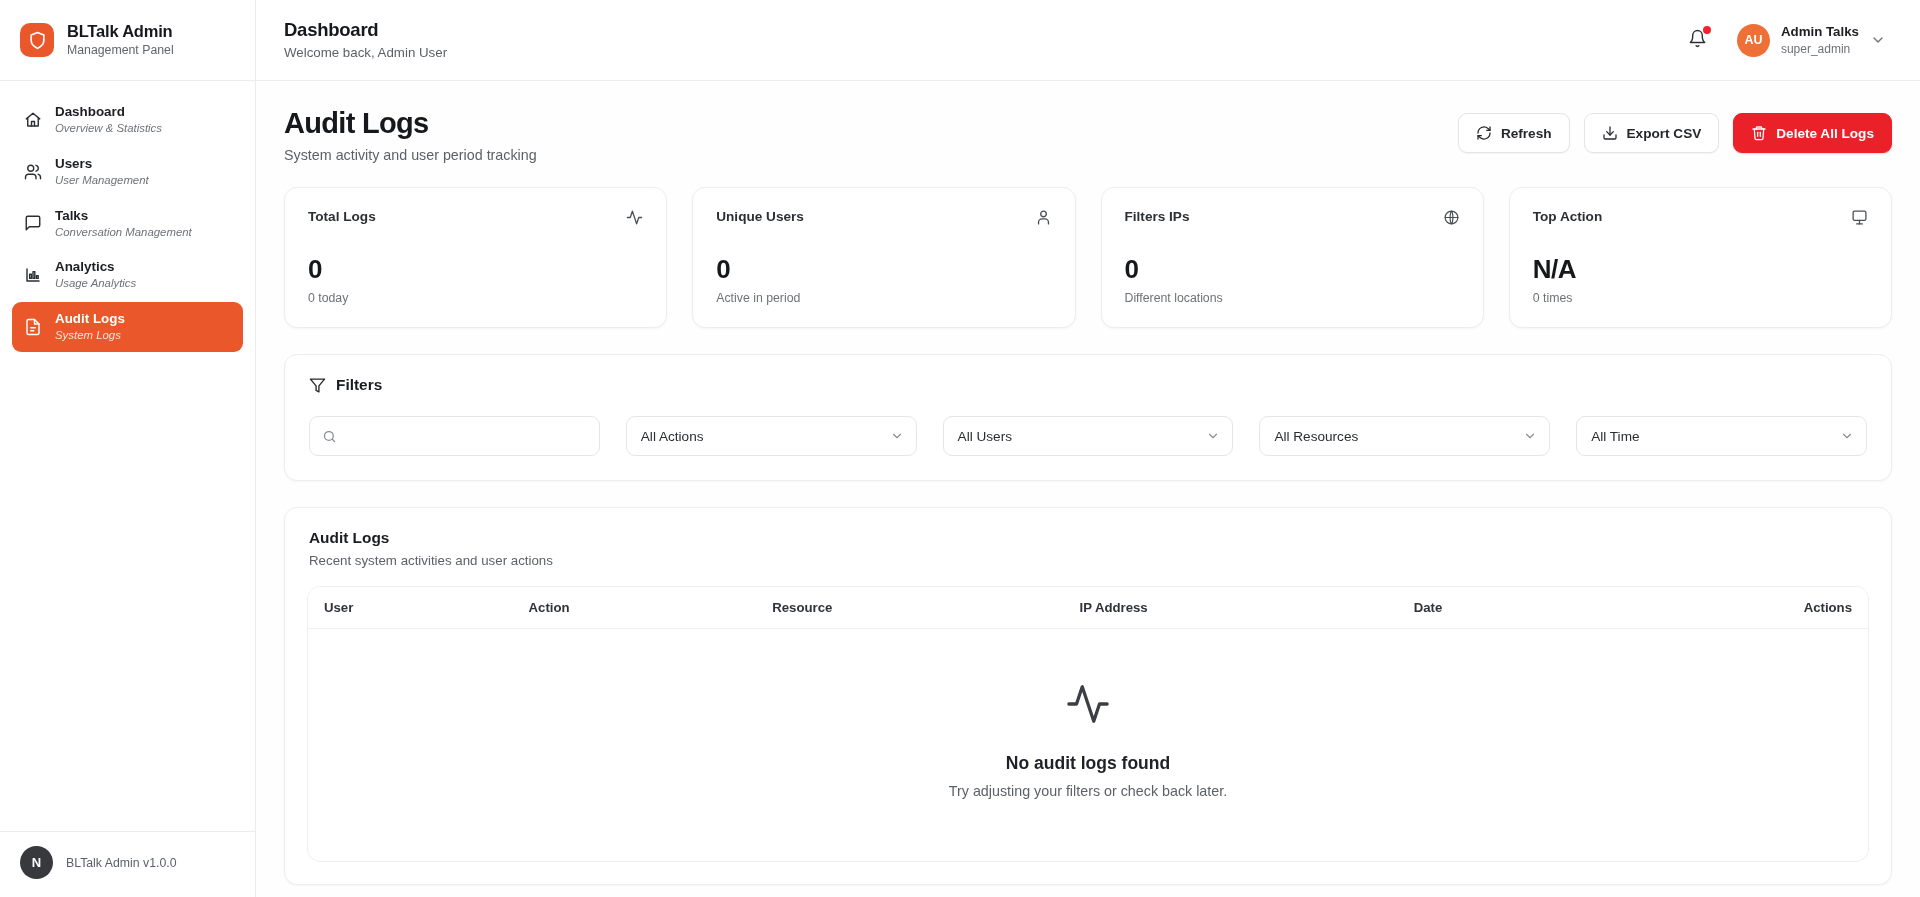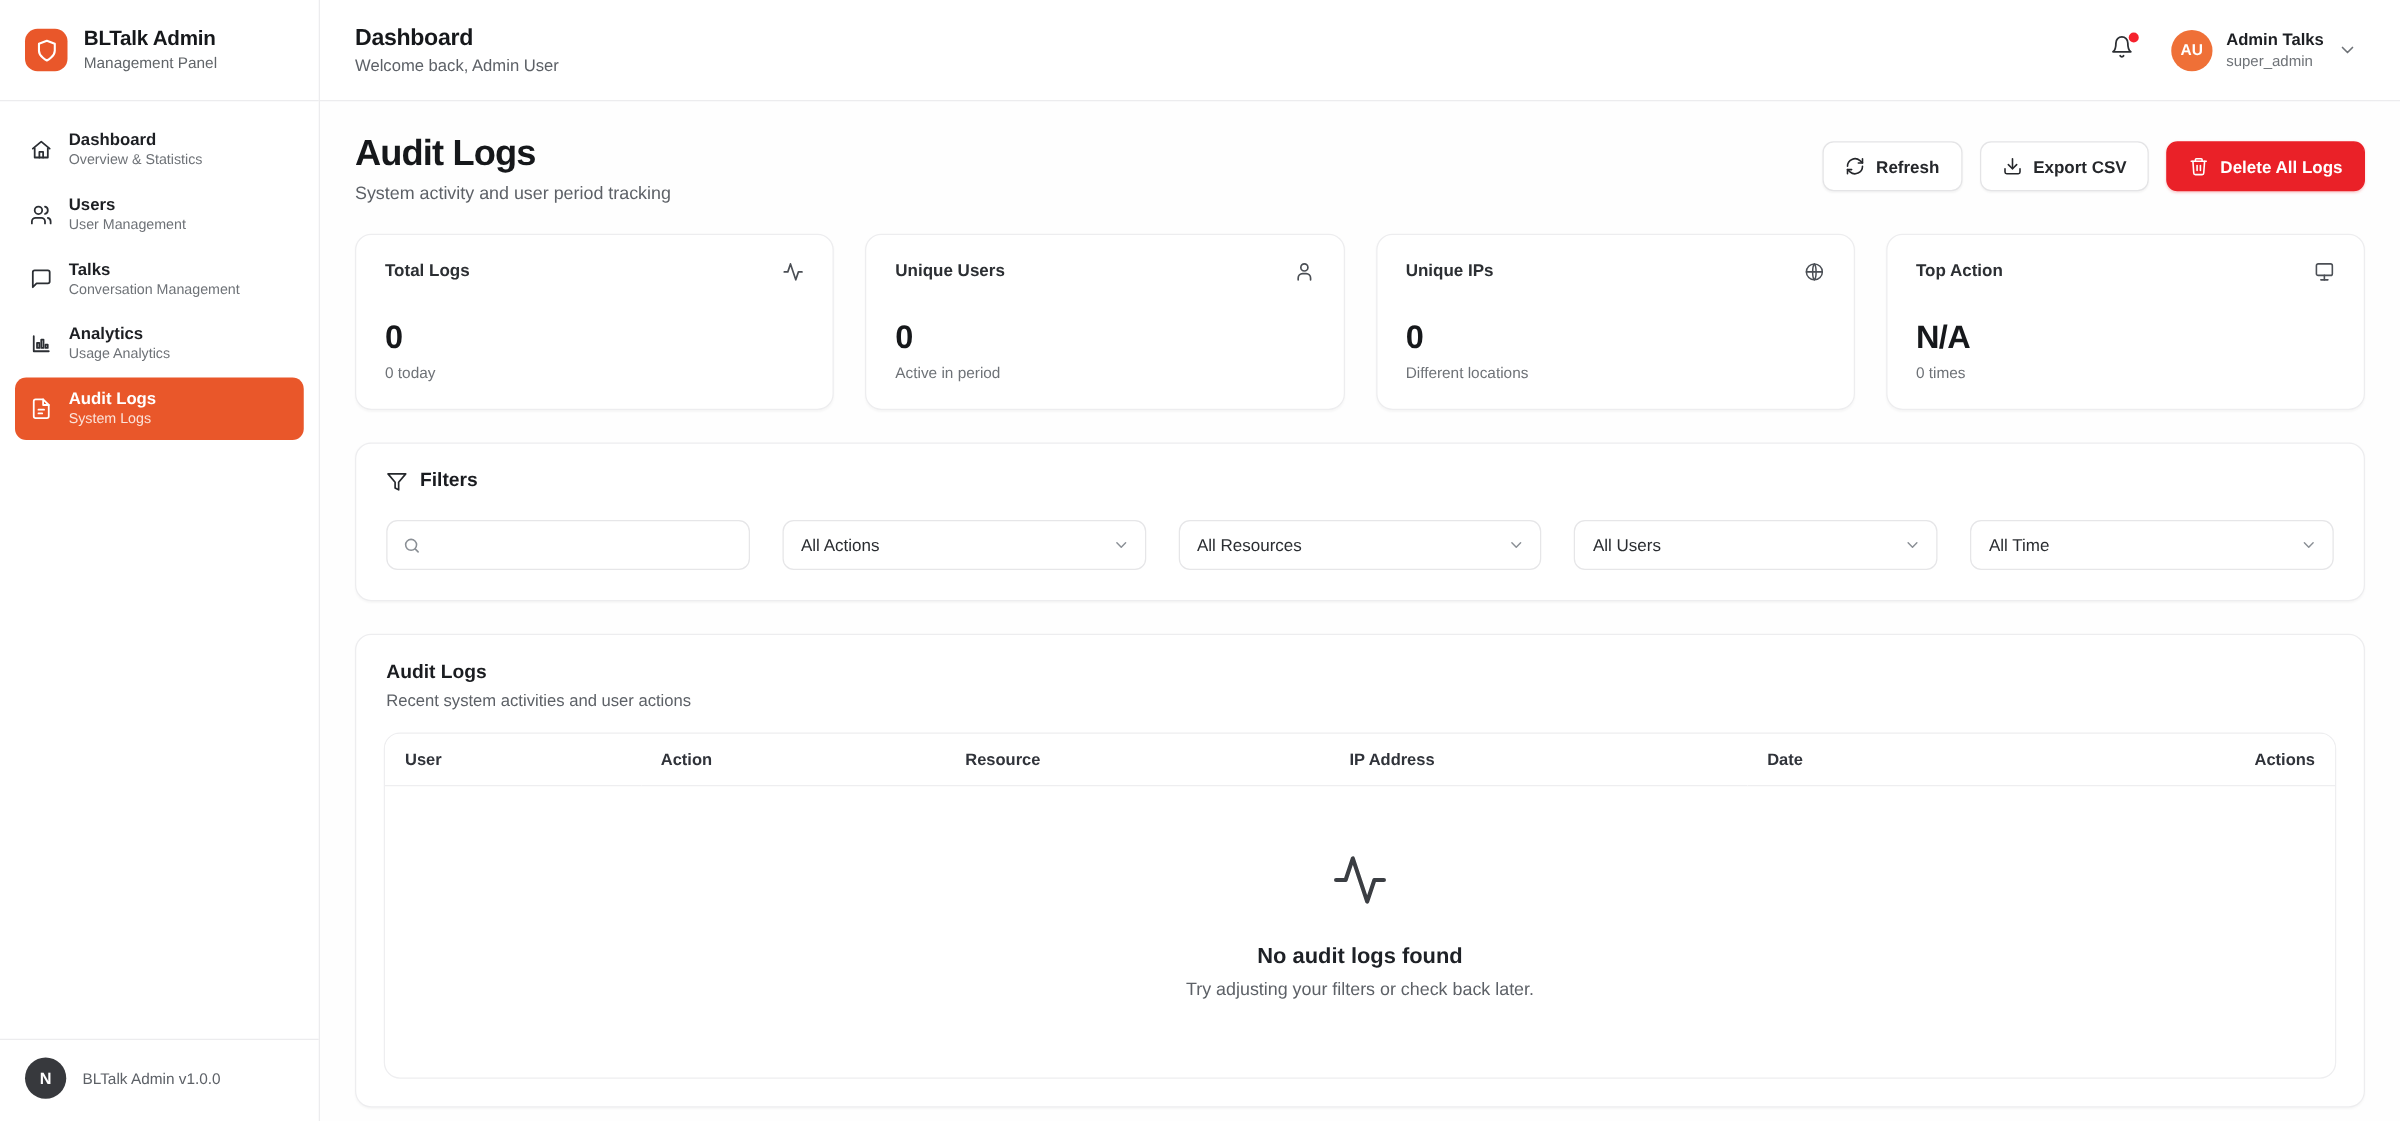--- a/index.html
+++ b/index.html
@@ -89,20 +89,21 @@
   .nav-txt { display: flex; flex-direction: column; line-height: 1.2; }
   .nav-label {
     font-size: 13.4px;
     font-weight: 600;
     color: #1d1f23;
   }
   .nav-desc {
     font-size: 11.4px;
     color: #6e7277;
     margin-top: 2px;
+    font-style: italic;
   }
   .nav-item.active .nav-label { color: #ffffff; }
   .nav-item.active .nav-desc { color: #fbe2d8; }
 
   .side-footer {
     border-top: 1px solid #ececee;
     padding: 14px 20px 18px 20px;
     display: flex;
     align-items: center;
     gap: 13px;
@@ -591,21 +592,21 @@
                   <circle cx="12" cy="7" r="4"></circle>
               </svg>
             </span>
           </div>
           <div class="stat-value">0</div>
           <div class="stat-hint">Active in period</div>
         </div>
 
         <div class="stat-card">
           <div class="stat-top">
-            <span class="stat-label">Unique IPs</span>
+            <span class="stat-label">Filters IPs</span>
             <span class="stat-ico">
               <svg width="17" height="17" viewBox="0 0 24 24" fill="none" stroke="currentColor" stroke-width="1.7" stroke-linecap="round" stroke-linejoin="round">
                 <circle cx="12" cy="12" r="9"></circle>
                   <path d="M3 12h18"></path>
                   <path d="M12 3c2.6 2.9 2.6 15.1 0 18c-2.6-2.9-2.6-15.1 0-18z"></path>
               </svg>
             </span>
           </div>
           <div class="stat-value">0</div>
           <div class="stat-hint">Different locations</div>
@@ -652,30 +653,30 @@
           <div class="select">
             <span>All Actions</span>
             <span class="chev">
               <svg width="14" height="14" viewBox="0 0 24 24" fill="none" stroke="currentColor" stroke-width="2" stroke-linecap="round" stroke-linejoin="round">
                   <path d="m6 9 6 6 6-6"></path>
                 </svg>
             </span>
           </div>
 
           <div class="select">
-            <span>All Resources</span>
+            <span>All Users</span>
             <span class="chev">
               <svg width="14" height="14" viewBox="0 0 24 24" fill="none" stroke="currentColor" stroke-width="2" stroke-linecap="round" stroke-linejoin="round">
                   <path d="m6 9 6 6 6-6"></path>
                 </svg>
             </span>
           </div>
 
           <div class="select">
-            <span>All Users</span>
+            <span>All Resources</span>
             <span class="chev">
               <svg width="14" height="14" viewBox="0 0 24 24" fill="none" stroke="currentColor" stroke-width="2" stroke-linecap="round" stroke-linejoin="round">
                   <path d="m6 9 6 6 6-6"></path>
                 </svg>
             </span>
           </div>
 
           <div class="select">
             <span>All Time</span>
             <span class="chev">

